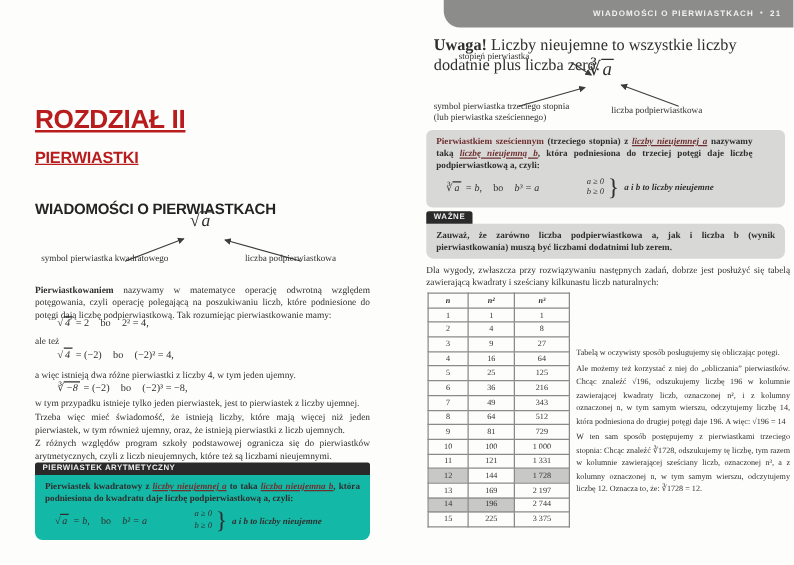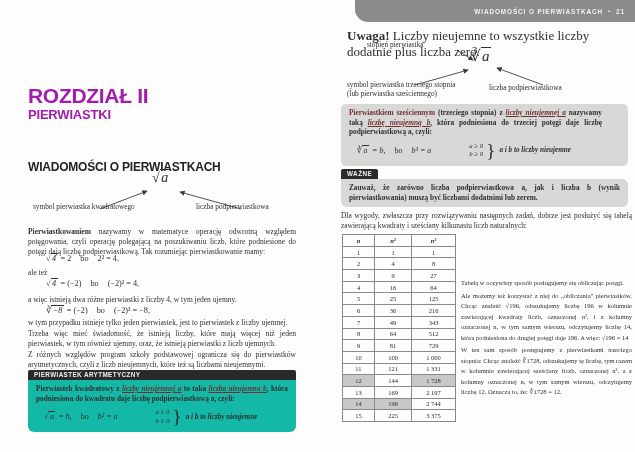--- a/index.html
+++ b/index.html
@@ -1,23 +1,23 @@
 <!DOCTYPE html>
 <html><head>
 <meta charset="utf-8">
 <style>
   html,body{margin:0;padding:0;background:#ffffff;}
   .canvas{position:relative;width:635px;height:452px;background:#fdfdfc;overflow:hidden;
           font-family:"Liberation Serif","DejaVu Serif","DejaVu Sans",serif;color:#2f2f2f;}
   .abs{position:absolute;}
 
   
-  .chapter{left:28px;top:85px;font-family:"Liberation Sans","DejaVu Sans",sans-serif;color:#a21caf;}
+  .chapter{left:28px;top:85px;font-family:"Liberation Sans","DejaVu Sans",sans-serif;color:#b91c1c;text-decoration:underline;}
   .chapter-kicker{font-size:21px;font-weight:700;letter-spacing:-0.3px;line-height:22px;}
-  .chapter-title{font-size:13px;font-weight:700;letter-spacing:-0.2px;line-height:14px;margin-top:1px;}
+  .chapter-title{font-size:13px;font-weight:700;letter-spacing:-0.2px;line-height:14px;margin-top:12px;}
   .section-title{left:28px;top:160px;margin:0;font-family:"Liberation Sans","DejaVu Sans",sans-serif;
                  font-size:12px;font-weight:700;color:#232323;letter-spacing:-0.2px;}
 
   .diagram{font-size:7.3px;line-height:8.6px;color:#2f2f2f;}
   .diagram-left{left:28px;top:176px;width:256px;height:52px;}
   .diagram-right{left:347px;top:41px;width:272px;height:62px;}
   .diagram .arrows{position:absolute;left:0;top:0;}
   .dformula{position:absolute;font-size:14px;}
   .dformula-big{position:absolute;font-size:15px;}
   .rsign{font-style:normal;}

